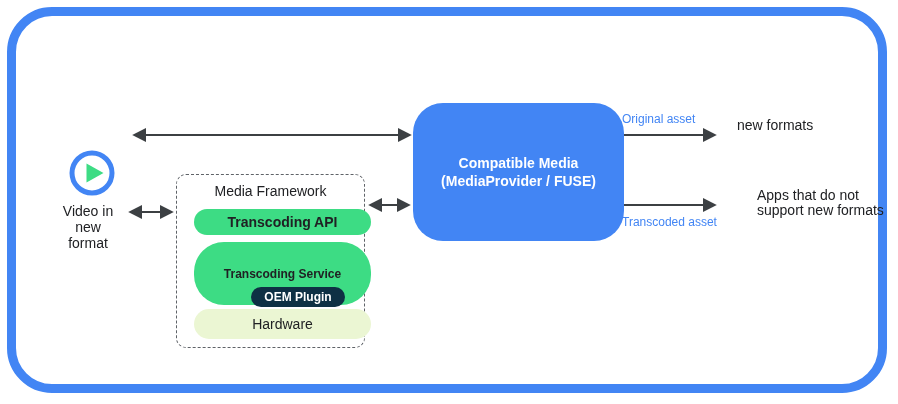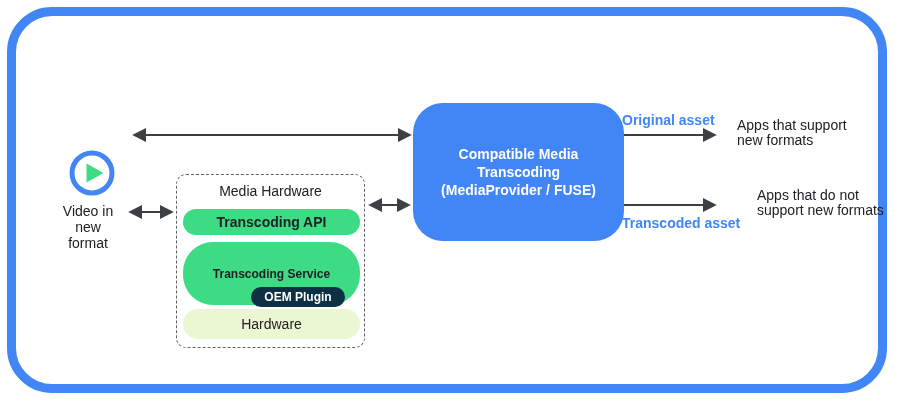--- a/index.html
+++ b/index.html
@@ -16,29 +16,29 @@
   html,body{background:#fff;}
   body{font-family:"Liberation Sans", sans-serif;color:var(--text_dark);}
   .canvas{position:relative;width:898px;height:404px;background:#fff;overflow:hidden;}
   .frame{position:absolute;left:7px;top:7px;width:880px;height:386px;border:9px solid var(--frame_blue);border-radius:45px;}
   .arrow-layer{position:absolute;left:0;top:0;width:898px;height:404px;pointer-events:none;}
 
   .source-label{position:absolute;left:38px;top:203px;width:100px;text-align:center;font-size:14px;line-height:16px;color:var(--text_dark);}
 
   .framework{position:absolute;left:176px;top:174px;width:189px;height:174px;border:1.5px dashed #5f6368;border-radius:10px;background:#fff;}
   .framework-title{position:absolute;left:0;top:8px;width:100%;text-align:center;font-size:14px;color:var(--text_dark);}
-  .pill{position:absolute;left:6px;width:177px;display:flex;align-items:center;justify-content:center;}
+  .pill{position:absolute;left:17px;width:177px;display:flex;align-items:center;justify-content:center;}
   .api-pill{top:34px;height:26px;border-radius:13px;background:var(--green);font-weight:bold;font-size:14px;}
   .service-box{top:67px;height:63px;border-radius:30px;background:var(--green);font-weight:bold;font-size:12px;}
   .oem-pill{position:absolute;left:74px;top:112px;width:94px;height:20px;border-radius:10px;background:var(--navy);color:#fff;font-weight:bold;font-size:12px;display:flex;align-items:center;justify-content:center;}
   .hardware-pill{top:134px;height:30px;border-radius:15px;background:var(--hardware_bg);font-size:14px;}
 
   .transcoder{position:absolute;left:413px;top:103px;width:211px;height:138px;border-radius:30px;background:var(--box_blue);color:#fff;font-weight:bold;font-size:14px;line-height:18px;display:flex;flex-direction:column;align-items:center;justify-content:center;text-align:center;}
 
-  .asset-label{position:absolute;font-size:14px;color:var(--blue_label);white-space:nowrap;font-weight:bold;}
+  .asset-label{position:absolute;font-size:12px;color:var(--blue_label);white-space:nowrap;}
   .original-label{left:622px;top:112px;}
   .transcoded-label{left:622px;top:215px;}
 
   .apps-label{position:absolute;left:737px;font-size:14px;line-height:15px;color:var(--text_dark);white-space:nowrap;}
   .apps-support{top:118px;}
   .apps-nosupport{top:188px;margin-left:20px;}
 </style>
 </head>
 <body>
 
@@ -69,46 +69,44 @@
     </g>
   </svg>
 
   <div class="source-label">
     <div>Video in</div>
     <div>new</div>
     <div>format</div>
   </div>
 
   <div class="framework">
-    <div class="framework-title">Media Hardware</div>
+    <div class="framework-title">Media Framework</div>
     <div class="pill api-pill">
       <span>Transcoding API</span>
     </div>
     <div class="pill service-box">
       <span>Transcoding Service</span>
     </div>
     <div class="oem-pill">
       <span>OEM Plugin</span>
     </div>
     <div class="pill hardware-pill">
       <span>Hardware</span>
     </div>
   </div>
 
   <div class="transcoder">
     <div>Compatible Media</div>
-    <div>Transcoding</div>
     <div>(MediaProvider / FUSE)</div>
   </div>
 
   <div class="asset-label original-label">Original asset</div>
   <div class="asset-label transcoded-label">Transcoded asset</div>
 
   <div class="apps-label apps-support">
-    <div>Apps that support</div>
     <div>new formats</div>
   </div>
   <div class="apps-label apps-nosupport">
     <div>Apps that do not</div>
     <div>support new formats</div>
   </div>
 
 </div>
 
 </body></html>

